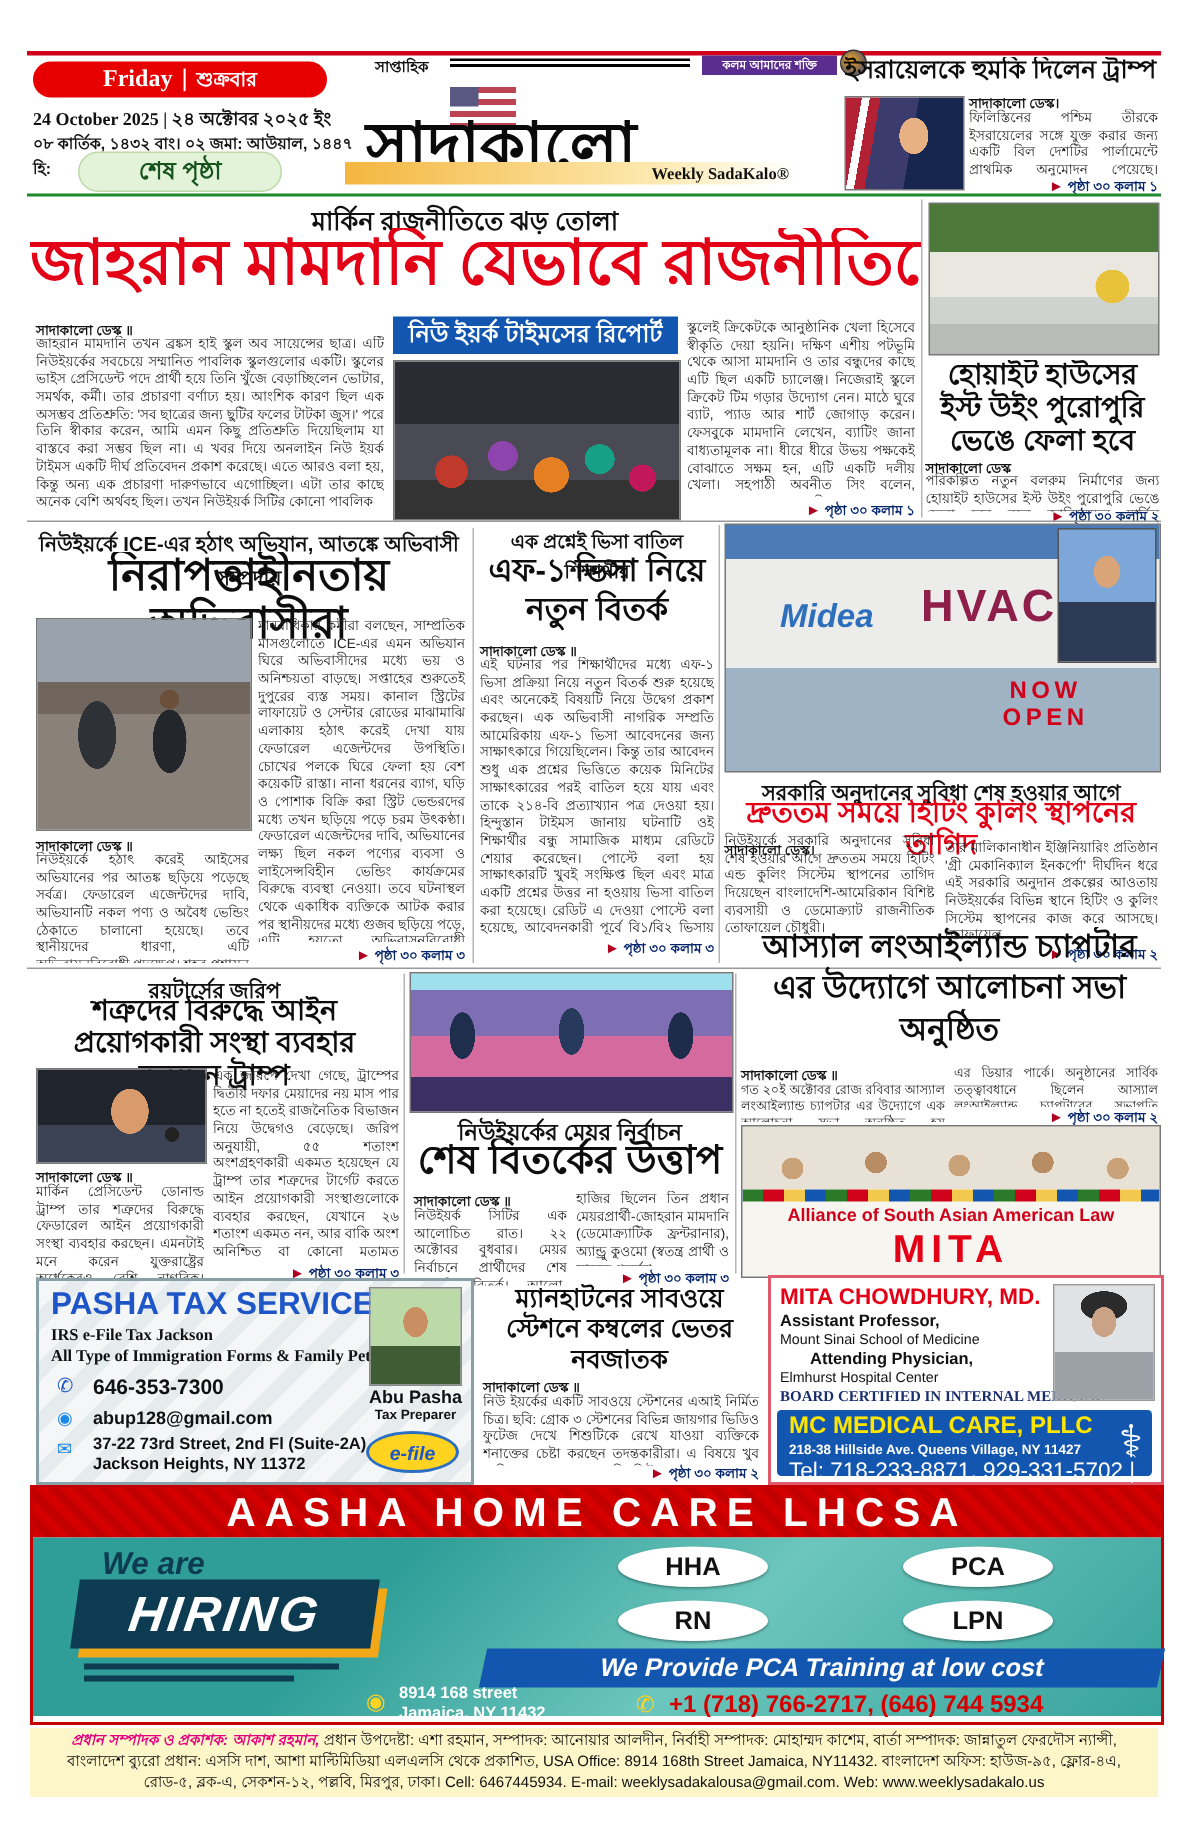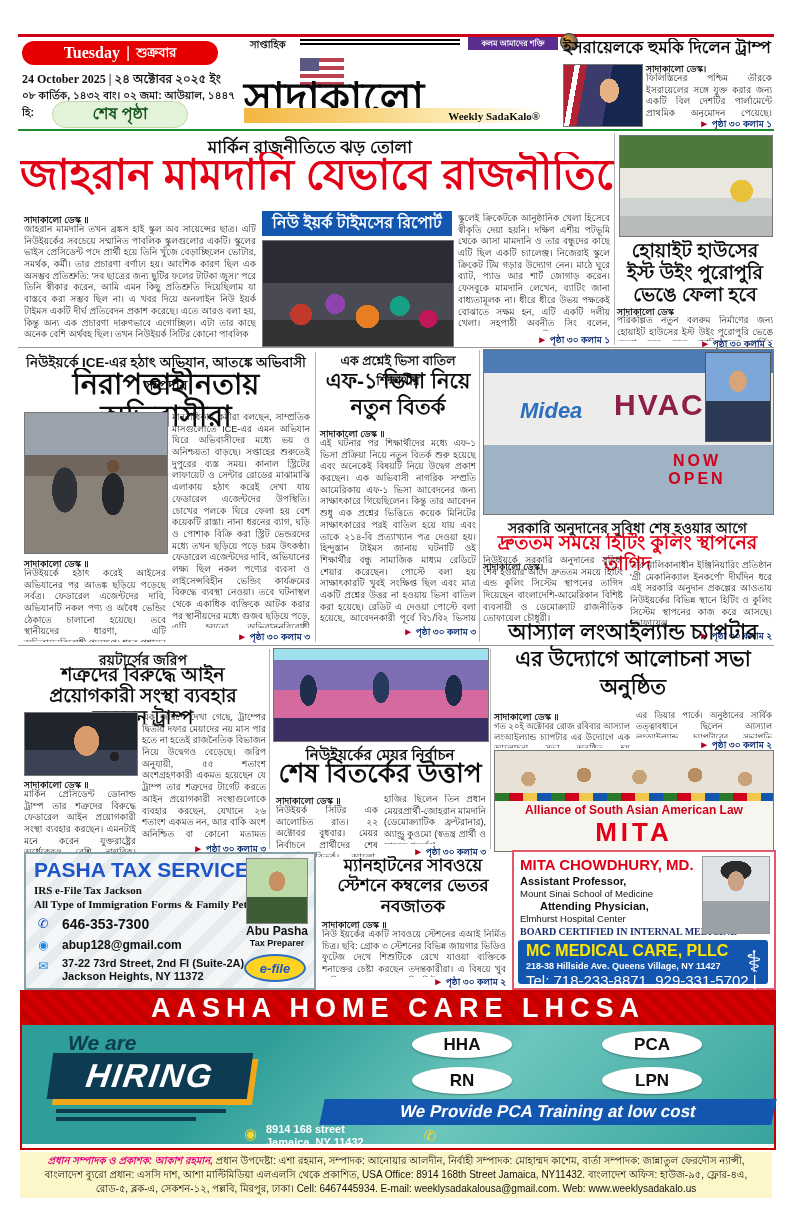--- a/index.html
+++ b/index.html
@@ -21,38 +21,38 @@
   .headline-red{font-weight:bold;color:#e30016;text-align:center;line-height:1.1;overflow:hidden;}
 </style>
 </head>
 <body>
 
 <div class="page">
 
   <div class="hline" style="top:34px;height:3px;background:#d0021b;"></div>
 
   <div class="abs pill" style="left:22px;top:41px;width:196px;height:24px;background:#e60000;">
-    <span style="font-family:'Liberation Serif',serif;font-weight:bold;color:#fff;font-size:16px;">Tuesday</span>
+    <span style="font-family:'Liberation Serif',serif;font-weight:bold;color:#fff;font-size:16px;">Friday</span>
     <span style="color:#fff;margin:0 6px;">|</span>
     <span style="font-weight:bold;color:#fff;font-size:13px;">শুক্রবার</span>
   </div>
   <div class="abs" style="left:22px;top:70px;width:220px;font-family:'Liberation Serif',serif;font-weight:bold;font-size:12px;">24 October 2025 | ২৪ অক্টোবর ২০২৫ ইং</div>
   <div class="abs" style="left:22px;top:88px;width:220px;font-weight:bold;font-size:10.5px;">০৮ কার্তিক, ১৪৩২ বাং। ০২ জমা: আউয়াল, ১৪৪৭ হি:</div>
   <div class="abs pill" style="left:52px;top:101px;width:134px;height:25px;background:#e3f3d9;border:1px solid #bcd9a8;">
     <span style="font-weight:bold;font-size:16px;color:#17541d;">শেষ পৃষ্ঠা</span>
   </div>
 
   <div class="abs" style="left:250px;top:37px;font-weight:bold;font-size:10px;">সাপ্তাহিক</div>
   <div class="abs" style="left:300px;top:39px;width:160px;height:7px;background:repeating-linear-gradient(180deg,#000 0 2px,#fff 2px 4px);"></div>
 
   <div class="abs" style="left:300px;top:58px;width:44px;height:28px;background:repeating-linear-gradient(180deg,#b22234 0 4px,#fff 4px 8px);opacity:.85;">
     <div style="position:absolute;left:0;top:0;width:19px;height:13px;background:#3c3b6e;"></div>
   </div>
   <div class="abs" style="left:244px;top:36px;width:300px;height:76px;font-weight:bold;font-size:43px;line-height:76px;color:#0a0a0a;text-align:left;white-space:nowrap;margin-top:24px;">সাদাকালো</div>
-  <div class="abs" style="left:244px;top:108px;width:300px;height:15px;background:linear-gradient(90deg,#f4b63f,#fdeab2 70%,#fff);display:flex;align-items:center;justify-content:flex-end;">
+  <div class="abs" style="left:230px;top:108px;width:300px;height:15px;background:linear-gradient(90deg,#f4b63f,#fdeab2 70%,#fff);display:flex;align-items:center;justify-content:flex-end;">
     <span style="font-family:'Liberation Serif',serif;font-weight:bold;font-size:11px;color:#111;padding-right:4px;">Weekly SadaKalo®</span>
   </div>
   <div class="abs" style="left:468px;top:37px;width:90px;height:13px;background:#5b2d8e;color:#fff;font-size:8px;font-weight:bold;display:flex;align-items:center;justify-content:center;">
     <span>কলম আমাদের শক্তি</span>
   </div>
   <div class="abs" style="left:560px;top:33px;width:16px;height:16px;border-radius:50%;background:radial-gradient(circle at 40% 40%,#f5a623,#2c3e7a);border:1px solid #333;"></div>
 
   <div class="abs headline-black" style="left:562px;top:38px;width:210px;font-size:16.5px;">ইসরায়েলকে হুমকি দিলেন ট্রাম্প</div>
   <div class="ph" style="left:563px;top:64px;width:78px;height:61px;background:
       radial-gradient(ellipse 16px 20px at 58% 42%,#e8b184 60%,rgba(0,0,0,0) 61%),
@@ -276,20 +276,21 @@
         </div>
       <div style="position:absolute;left:300px;top:74px;width:452px;height:26px;background:#1356b0;transform:skewX(-12deg);display:flex;align-items:center;justify-content:center;">
         <span style="color:#fff;font-weight:bold;font-size:17px;">We Provide PCA Training at low cost</span>
       </div>
       <span style="position:absolute;left:222px;top:100px;color:#ffd320;font-size:15px;">◉</span>
       <div style="position:absolute;left:244px;top:98px;color:#fff;font-weight:bold;font-size:11px;line-height:1.2;">
         <div>8914 168 street</div>
         <div>Jamaica, NY 11432</div>
       </div>
       <span style="position:absolute;left:402px;top:102px;color:#ffd320;font-size:15px;">✆</span>
+      <div style="position:absolute;left:424px;top:103px;color:#d40000;font-weight:bold;font-size:16px;">+1 (718) 766-2717, (646) 744 5934</div>
     </div>
   </div>
 
   <div class="abs" style="left:20px;top:1152px;width:752px;height:46px;background:#fdf6c8;display:flex;align-items:center;">
     <p style="margin:0;padding:0 10px;font-size:10px;line-height:1.4;text-align:center;">
       <span style="color:#e4007f;font-weight:bold;font-style:italic;">প্রধান সম্পাদক ও প্রকাশক: আকাশ রহমান,</span><span> প্রধান উপদেষ্টা: এশা রহমান, সম্পাদক: আনোয়ার আলদীন, নির্বাহী সম্পাদক: মোহাম্মদ কাশেম, বার্তা সম্পাদক: জান্নাতুল ফেরদৌস ন্যান্সী, বাংলাদেশ ব্যুরো প্রধান: এসসি দাশ, আশা মাল্টিমিডিয়া এলএলসি থেকে প্রকাশিত, USA Office: 8914 168th Street Jamaica, NY11432. বাংলাদেশ অফিস: হাউজ-৯৫, ফ্লোর-৪এ, রোড-৫, ব্লক-এ, সেকশন-১২, পল্লবি, মিরপুর, ঢাকা। Cell: 6467445934. E-mail: weeklysadakalousa@gmail.com. Web: www.weeklysadakalo.us</span>
     </p>
   </div>
 
 </div>

